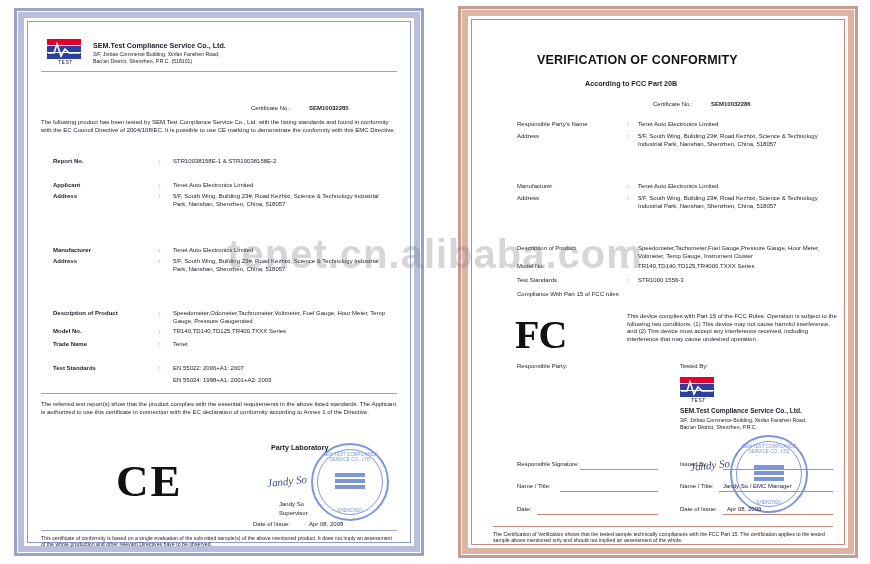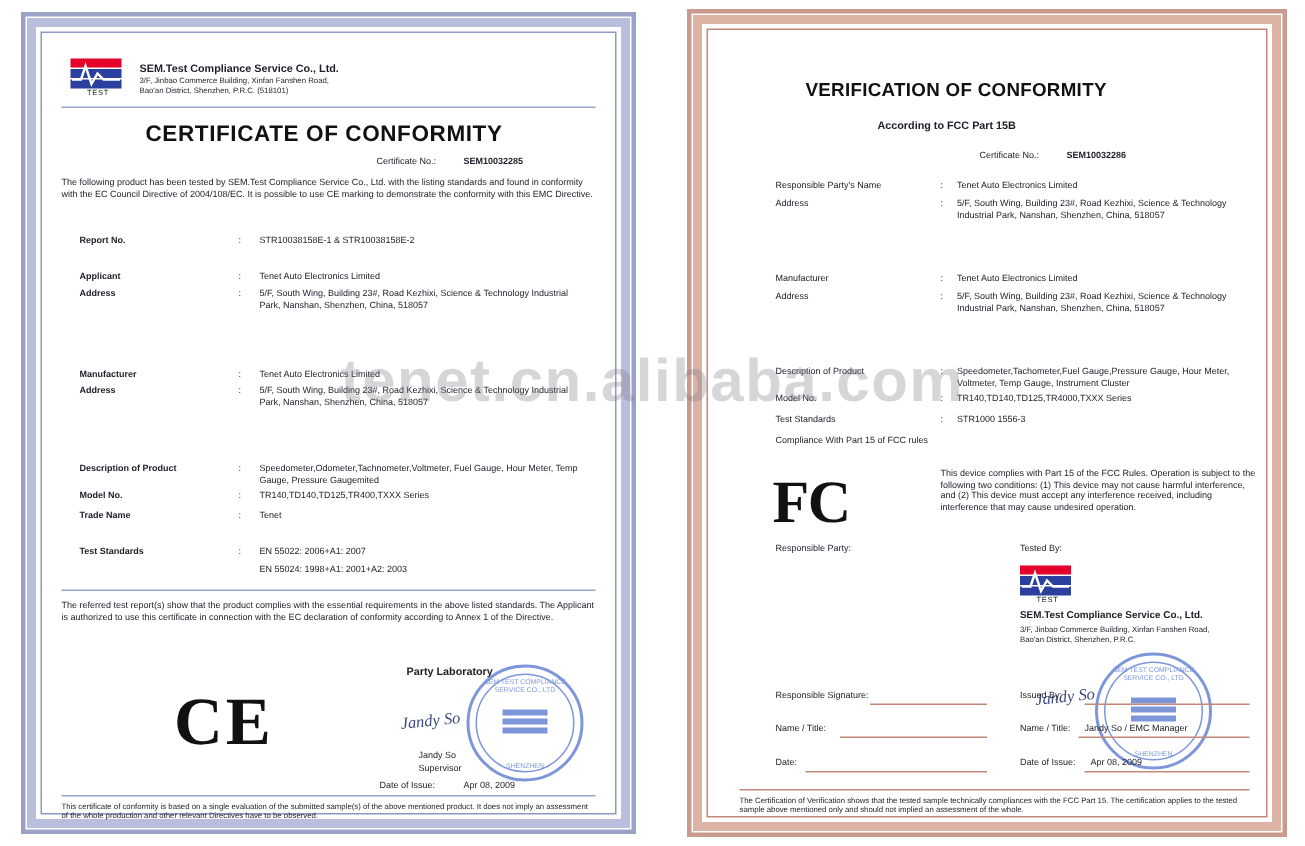--- a/index.html
+++ b/index.html
@@ -92,21 +92,20 @@
         </svg>
         <div class="txt">TEST</div>
       </div>
 
       <div class="t sz7 b" style="left:62px;top:16px;">SEM.Test Compliance Service Co., Ltd.</div>
       <div class="t sz5" style="left:62px;top:26px;">3/F, Jinbao Commerce Building, Xinfan Fanshen Road,</div>
       <div class="t sz5" style="left:62px;top:33px;">Bao'an District, Shenzhen, P.R.C. (518101)</div>
 
       <hr class="rule" style="left:10px;top:46px;width:356px;">
 
-      <div class="t title-main" style="left:66px;top:56px;">CERTIFICATE OF CONFORMITY</div>
 
       <div class="t sz6" style="left:220px;top:80px;">Certificate No.:</div>
       <div class="t sz6 b" style="left:278px;top:80px;">SEM10032285</div>
 
       <div class="t sz6 wrap" style="left:10px;top:94px;width:356px;">The following product has been tested by SEM.Test Compliance Service Co., Ltd. with the listing standards and found in conformity with the EC Council Directive of 2004/108/EC. It is possible to use CE marking to demonstrate the conformity with this EMC Directive.</div>
 
       <div class="t sz6 b" style="left:22px;top:133px;">Report No.</div>
       <div class="t sz6" style="left:128px;top:133px;">:</div>
       <div class="t sz6 wrap" style="left:142px;top:133px;width:222px;">STR10038158E-1 &amp; STR10038158E-2</div>
 
@@ -176,21 +175,21 @@
   <div class="cert cert-right">
     <div class="outer-border red"></div>
     <div class="mid-border red">
         <div class="deco"></div>
       </div>
     <div class="inner-border red"></div>
 
     <div class="content">
 
       <div class="t title-main2" style="left:62px;top:30px;">VERIFICATION OF CONFORMITY</div>
-      <div class="t sz7 b" style="left:110px;top:56px;">According to FCC Part 15B</div>
+      <div class="t sz7 b" style="left:110px;top:56px;">According to FCC Part 20B</div>
 
       <div class="t sz6" style="left:178px;top:78px;">Certificate No.:</div>
       <div class="t sz6 b" style="left:236px;top:78px;">SEM10032286</div>
 
       <div class="t sz6" style="left:42px;top:98px;">Responsible Party's Name</div>
       <div class="t sz6" style="left:152px;top:98px;">:</div>
       <div class="t sz6" style="left:163px;top:98px;">Tenet Auto Electronics Limited</div>
 
       <div class="t sz6" style="left:42px;top:110px;">Address</div>
       <div class="t sz6" style="left:152px;top:110px;">:</div>

